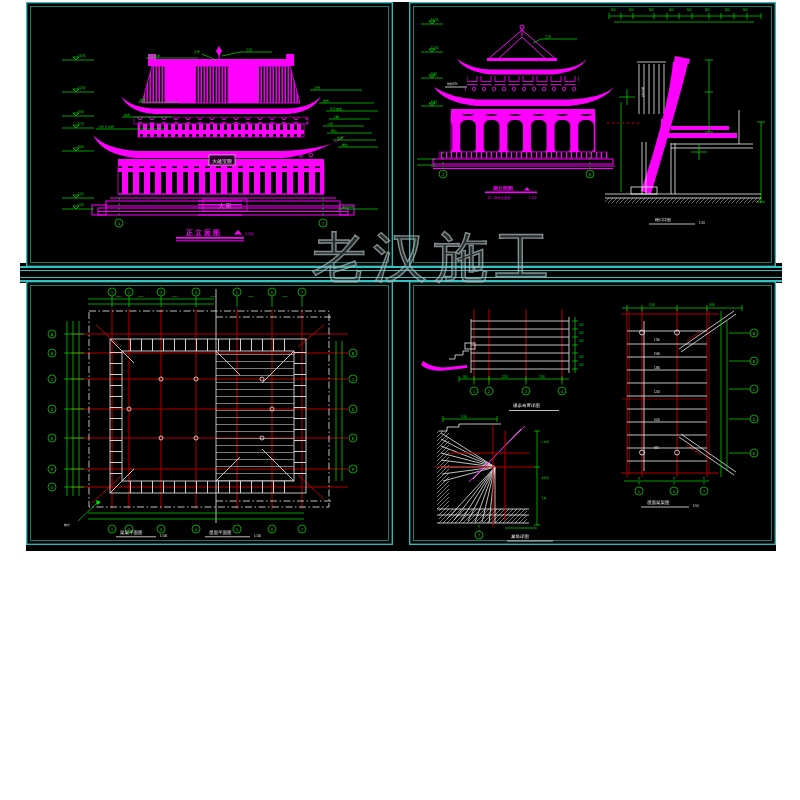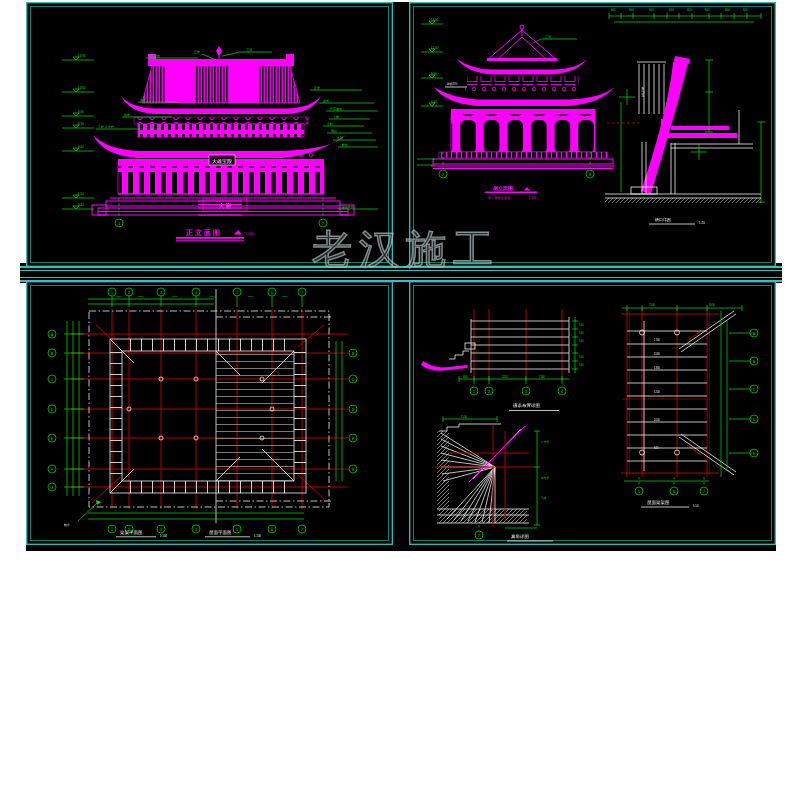--- a/index.html
+++ b/index.html
@@ -17,21 +17,21 @@
   .s-wh{stroke:var(--white);fill:none;stroke-width:0.8;}
   .s-rd{stroke:var(--red);fill:none;stroke-width:1;}
   .t-gr{fill:var(--green);font-size:3px;font-family:"Liberation Sans",sans-serif;}
   .t-wh{fill:var(--white);font-size:3px;font-family:"Liberation Sans",sans-serif;}
   .t-mg{fill:var(--magenta);font-family:"Liberation Sans",sans-serif;}
   .dash{stroke-dasharray:2.5 2.5;}
   .dashdot{stroke-dasharray:7 2.5 1.5 2.5;}
   .frame-o{stroke:var(--border_cyan);stroke-width:1.3;fill:none;}
   .frame-i{stroke:var(--border_inner);stroke-width:0.8;fill:none;}
   #watermark{left:312px;top:222px;z-index:10;font-family:Liberation Serif, serif;
-    font-size:40px;letter-spacing:7px;color:rgba(130,145,145,0.30);
+    font-size:54px;letter-spacing:7px;color:rgba(130,145,145,0.30);
     -webkit-text-stroke:1.4px rgba(175,190,190,0.70);white-space:nowrap;}
 </style>
 </head>
 <body>
 
 <div id="blackbase" class="abs"></div>
 <div class="abs notch" style="left:20px;top:263px;width:6px;height:20px;"></div>
 <div class="abs notch" style="left:776px;top:263px;width:6px;height:20px;"></div>
 <div class="abs notch" style="left:26px;top:545px;width:750px;height:6px;"></div>
 <div class="abs bandline" style="top:266px;"></div>

